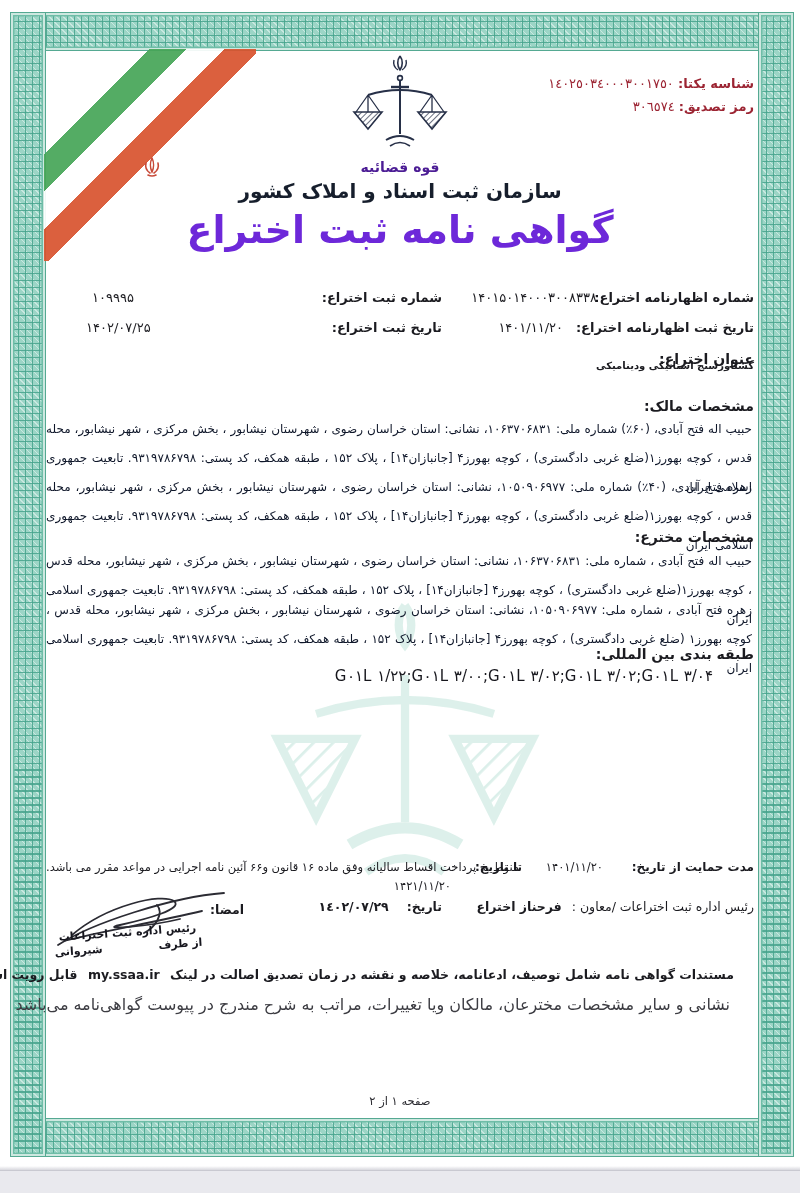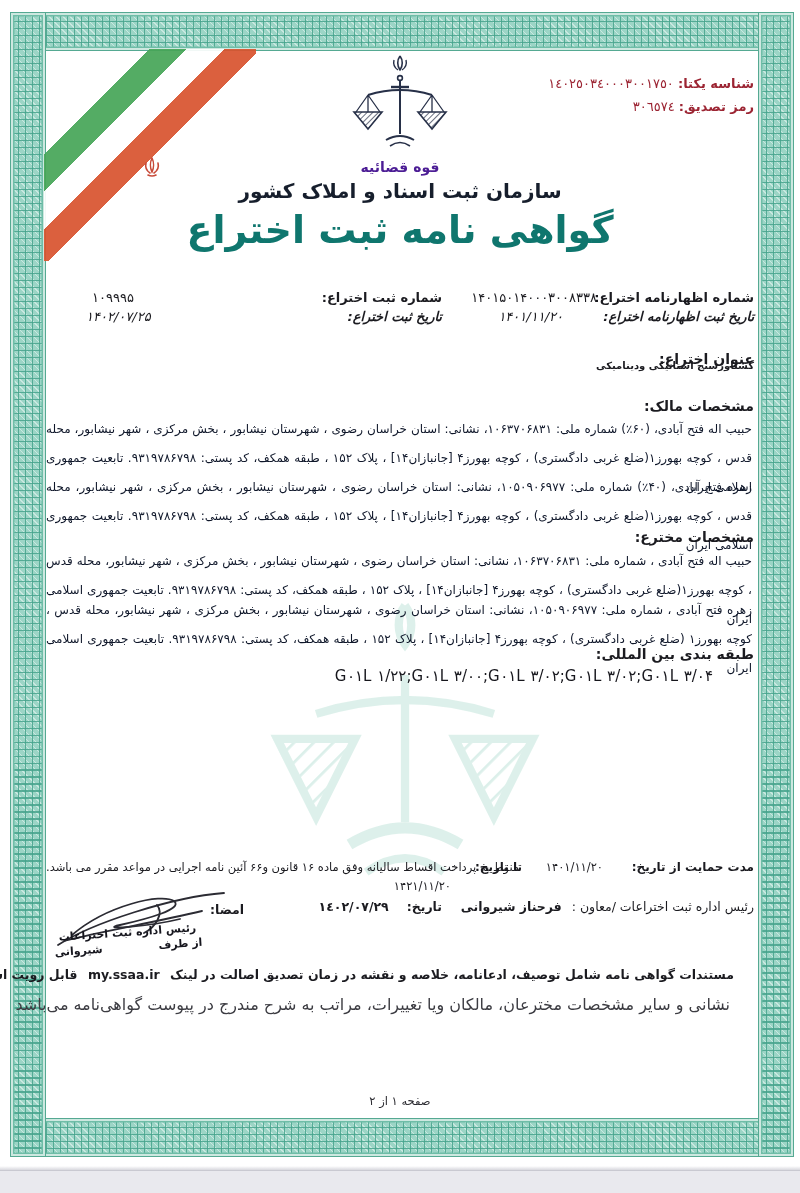--- a/index.html
+++ b/index.html
@@ -40,26 +40,26 @@
       #d9532e 42.5% 51%,
       rgba(255,255,255,0) 51%);
     opacity:.92;
   }
   .flag-emblem{position:absolute;left:96px;top:106px;width:24px;height:24px;}
 
   
   .idblock{top:72px;right:46px;text-align:right;font-size:13px;line-height:23px;color:#9c2533;}
   .judiciary-line{top:159px;font-size:14px;font-weight:600;color:#4c1d95;}
   .org-line{top:179px;font-size:20px;font-weight:bold;color:#161e2c;}
-  .cert-title{top:208px;font-size:38px;font-weight:bold;color:#0f766e;letter-spacing:1px;}
+  .cert-title{top:208px;font-size:38px;font-weight:bold;color:#6d28d9;letter-spacing:1px;}
 
   
   .lbl{font-size:13px;font-weight:bold;white-space:nowrap;}
   .val{font-size:13px;white-space:nowrap;}
-  .row1{top:290px;} .row2{top:309px;font-style:italic;}
+  .row1{top:290px;} .row2{top:320px;}
 
   .sect{font-size:14px;font-weight:bold;right:46px;white-space:nowrap;}
   .para{
     right:48px;left:46px;font-size:12px;line-height:29px;
     text-align:justify;color:#0f172a;
   }
   .codes{
     top:667px;right:87px;direction:ltr;font-size:15px;font-weight:500;
     color:#16161c;letter-spacing:.5px;white-space:nowrap;
   }
@@ -189,21 +189,21 @@
 <div class="abs codes">G۰۱L ۱/۲۲;G۰۱L ۳/۰۰;G۰۱L ۳/۰۲;G۰۱L ۳/۰۲;G۰۱L ۳/۰۴</div>
 
 <div class="abs rtl prot b" style="top:860px;right:46px;font-size:12px;">مدت حمایت از تاریخ:</div>
 <div class="abs rtl prot" style="top:860px;right:197px;">۱۴۰۱/۱۱/۲۰</div>
 <div class="abs rtl prot b" style="top:860px;right:278px;font-size:12px;">تا تاریخ:</div>
 <div class="abs rtl prot" style="top:879px;right:349px;">۱۴۲۱/۱۱/۲۰</div>
 <div class="abs rtl prot" style="top:860px;left:46px;">منوط به پرداخت اقساط سالیانه وفق ماده ۱۶ قانون و۶۶ آئین نامه اجرایی در مواعد مقرر می باشد.</div>
 
 <div class="abs rtl sig-label" style="top:899px;right:46px;">
   <span>رئیس اداره ثبت اختراعات /معاون :</span>
-  <span class="b" style="padding-right:6px;">فرحناز شیروانی</span>
+  <span class="b" style="padding-right:6px;">فرحناز اختراع</span>
 </div>
 <div class="abs rtl sig-label" style="top:899px;right:358px;">
   <span class="b">تاریخ:</span>
   <span class="b" style="padding-right:14px;">١٤٠٢/٠٧/٢٩</span>
 </div>
 <div class="abs rtl sig-label b" style="top:902px;right:556px;">امضا:</div>
 
 <svg class="abs" style="left:52px;top:883px;width:180px;height:72px;" viewBox="0 0 180 72">
   <g stroke="#2b2b33" fill="none" stroke-width="1.8" stroke-linecap="round">
     <path d="M6 62 C40 40 120 14 172 10"></path>

